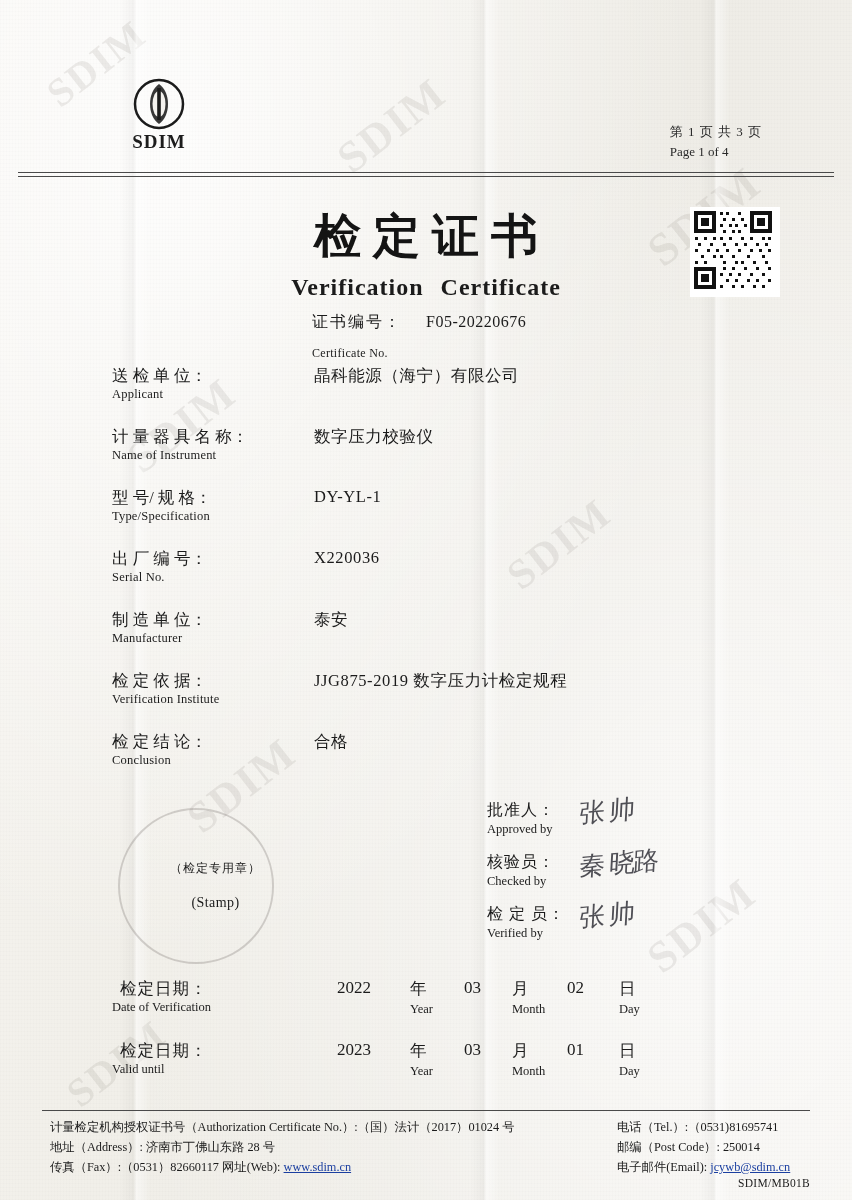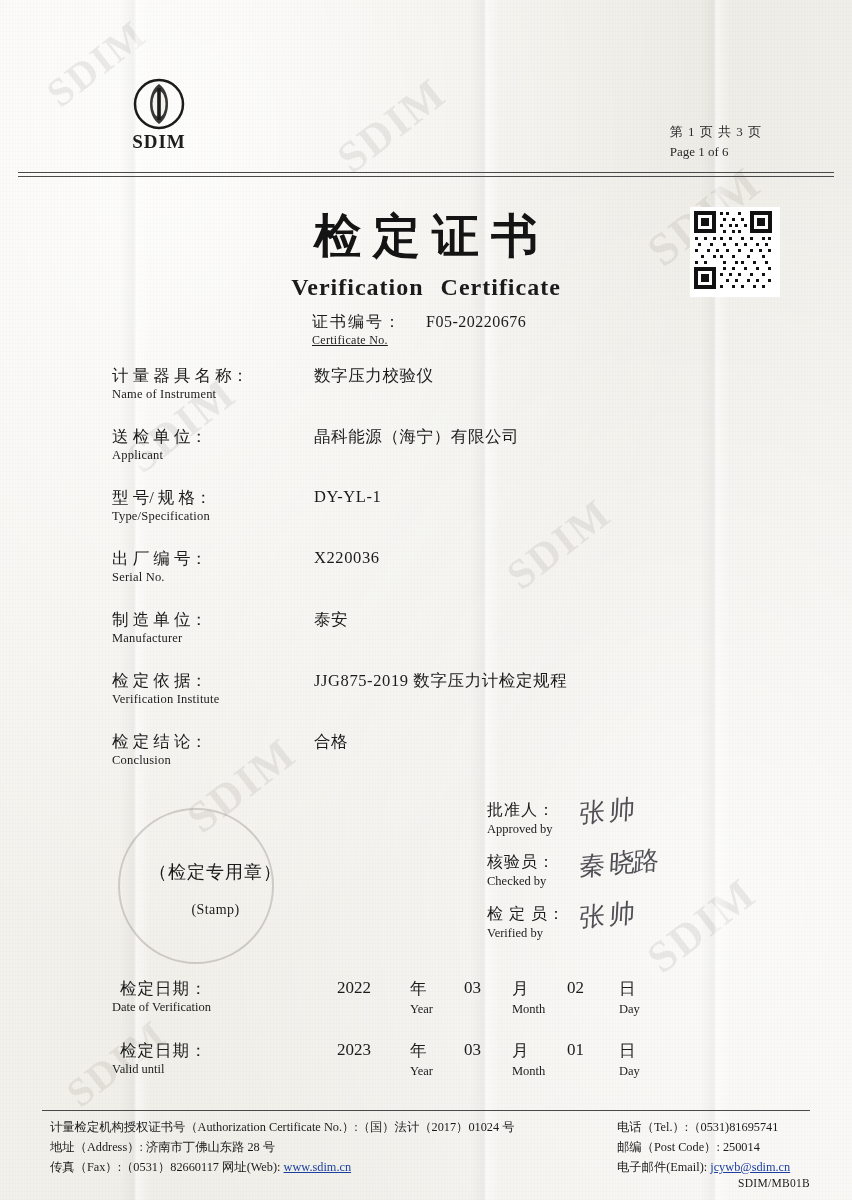--- a/index.html
+++ b/index.html
@@ -174,22 +174,21 @@
   }
   .cert-no .row1 { letter-spacing: 2px; }
   .cert-no .val {
     font-family: "Liberation Serif", serif;
     letter-spacing: .5px;
     margin-left: 18px;
   }
   .cert-no .row2 {
     font-size: 12px;
     letter-spacing: .3px;
-    margin-top: 0;
-    text-decoration: underline;
+    margin-top: 13px;
   }
 
   
   .fields {
     position: absolute;
     left: 112px;
     top: 365px;
     width: 640px;
   }
   .field {
@@ -264,21 +263,21 @@
     position: absolute;
     left: 10px;
     top: -12px;
     width: 152px;
     height: 152px;
     border: 2px solid rgba(110,105,100,0.28);
     border-radius: 50%;
   }
   .stamp .t1 {
     position: relative;
-    font-size: 18px;
+    font-size: 12px;
     letter-spacing: 1px;
     padding-top: 40px;
   }
   .stamp .t2 {
     position: relative;
     font-size: 14px;
     margin-top: 18px;
     letter-spacing: .4px;
   }
 
@@ -386,21 +385,21 @@
           <ellipse cx="26" cy="26" rx="6.5" ry="13" fill="#f4f2ee"></ellipse>
           <rect x="24.2" y="10" width="3.6" height="32" fill="#1b1b1b"></rect>
         </svg>
       </div>
       <div class="sdim">SDIM</div>
     </div>
 
 
     <div class="pageno">
       <div class="cn">第 1 页 共 3 页</div>
-      <div class="en">Page  1  of  6</div>
+      <div class="en">Page  1  of  4</div>
     </div>
   </div>
 
   <div class="rule"></div>
 
   <div class="doc-title">
     <div class="cn">检定证书</div>
     <div class="en">Verification   Certificate</div>
   </div>
 
@@ -495,29 +494,29 @@
     <div class="row1">
       <span>证书编号：</span>
       <span class="val">F05-20220676</span>
     </div>
     <div class="row2">Certificate No.</div>
   </div>
 
   <div class="fields">
 
     <div class="field">
+      <div class="lbl-cn">送 检 单 位：</div>
+      <div class="lbl-en">Applicant</div>
+      <div class="val">晶科能源（海宁）有限公司</div>
+    </div>
+
+    <div class="field">
       <div class="lbl-cn">计 量 器 具 名 称：</div>
       <div class="lbl-en">Name of Instrument</div>
       <div class="val">数字压力校验仪</div>
-    </div>
-
-    <div class="field">
-      <div class="lbl-cn">送 检 单 位：</div>
-      <div class="lbl-en">Applicant</div>
-      <div class="val">晶科能源（海宁）有限公司</div>
     </div>
 
     <div class="field">
       <div class="lbl-cn">型  号/  规  格：</div>
       <div class="lbl-en">Type/Specification</div>
       <div class="val mono">DY-YL-1</div>
     </div>
 
     <div class="field">
       <div class="lbl-cn">出 厂 编 号：</div>

